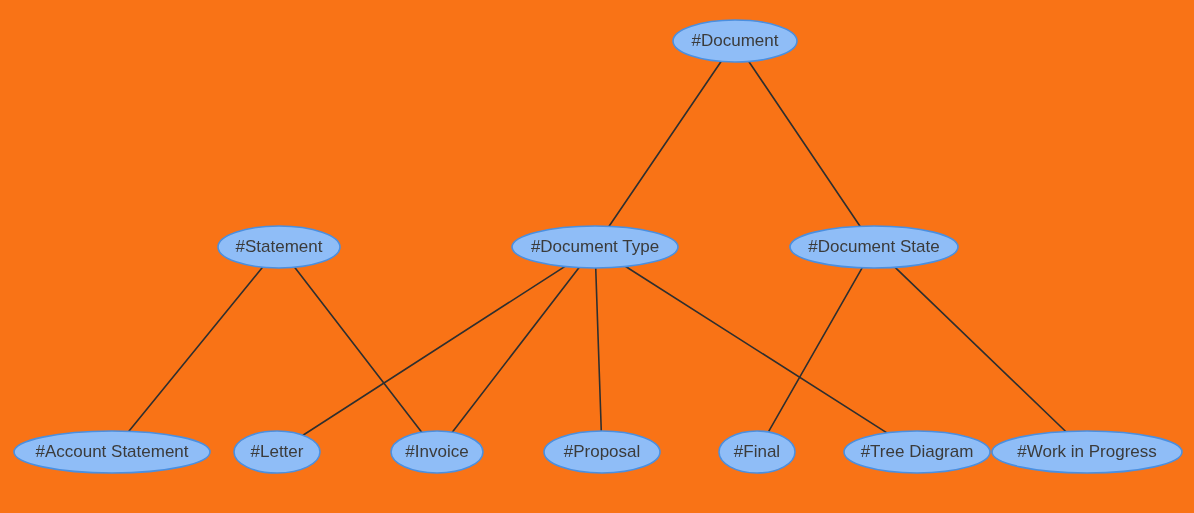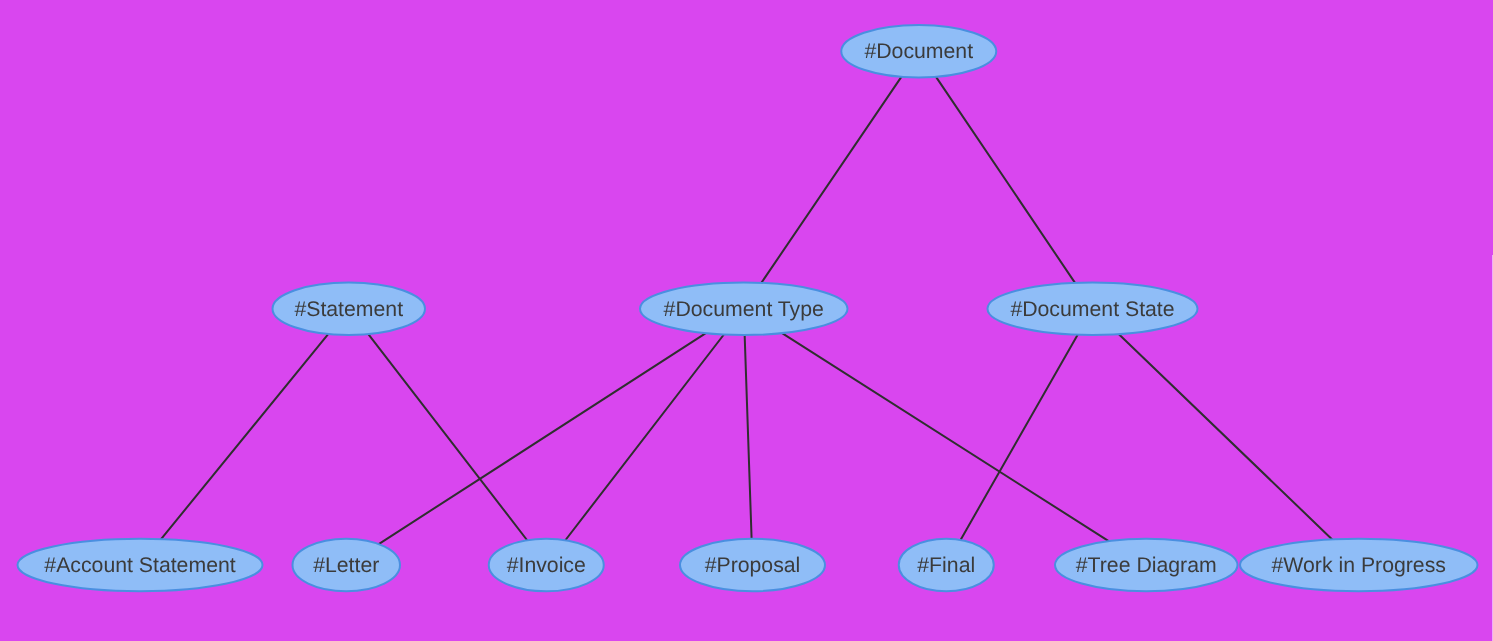--- a/index.html
+++ b/index.html
@@ -11,21 +11,21 @@
   body {
     width: 1194px;
     height: 513px;
     font-family: "Liberation Sans", sans-serif;
     overflow: hidden;
   }
   #graph-root {
     position: relative;
     width: 1194px;
     height: 513px;
-    background: #d946ef;
+    background: #f97316;
   }
   #graph-svg {
     display: block;
     width: 1194px;
     height: 513px;
   }
   .graph-edge {
     stroke: #2f2f2f;
     stroke-width: 1.6;
     fill: none;

